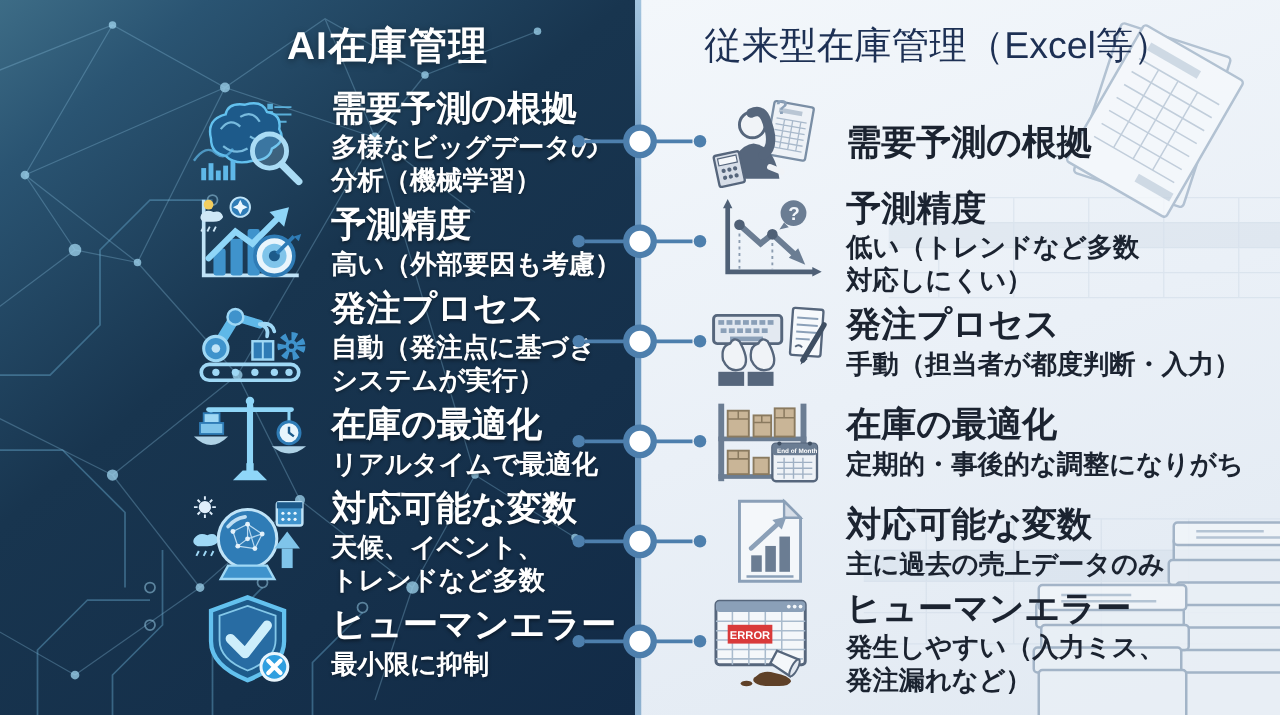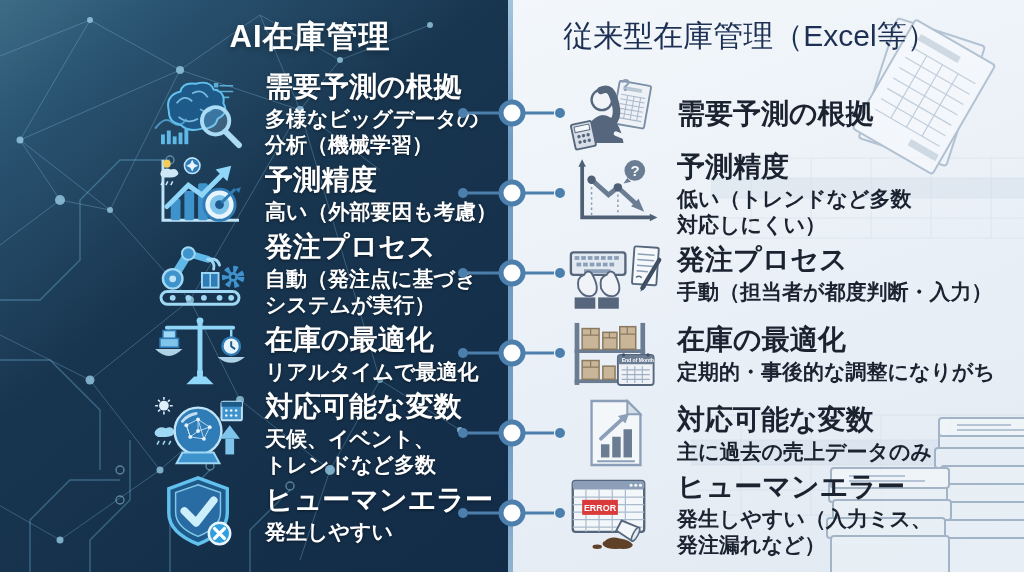--- a/index.html
+++ b/index.html
@@ -366,21 +366,21 @@
         <svg width="100" height="78" viewBox="0 0 100 80">
           <path d="M48,4 L78,15 V40 Q78,60 48,72 Q18,60 18,40 V15 Z" fill="#1d5a8a" stroke="#63c1ee" stroke-width="3.5"></path>
           <path d="M48,11 L71,19 V39 Q71,55 48,64 Q25,55 25,39 V19 Z" fill="#2a6ea6" stroke="#8fd4f4" stroke-width="1.5" opacity=".9"></path>
           <path d="M34,38 L46,50 L64,27" stroke="#cdeefb" stroke-width="8" fill="none" stroke-linecap="round" stroke-linejoin="round"></path>
           <circle cx="70" cy="61" r="11" fill="#2f9fe0" stroke="#eaf6fd" stroke-width="2.5"></circle>
           <path d="M65,56 l10,10 M75,56 l-10,10" stroke="#ffffff" stroke-width="3.5" stroke-linecap="round"></path>
         </svg>
       </div>
       <div class="txt">
           <div class="t">ヒューマンエラー</div>
-      <div class="d">発生しやすい</div>
+      <div class="d">最小限に抑制</div>
         </div>
     </div>
   </div>
 
   <div class="rows rows-right">
 
     <div class="row">
       <div class="icon-box">
         <svg width="94" height="78" viewBox="0 0 100 80">
           <g transform="rotate(10 66 30)">

